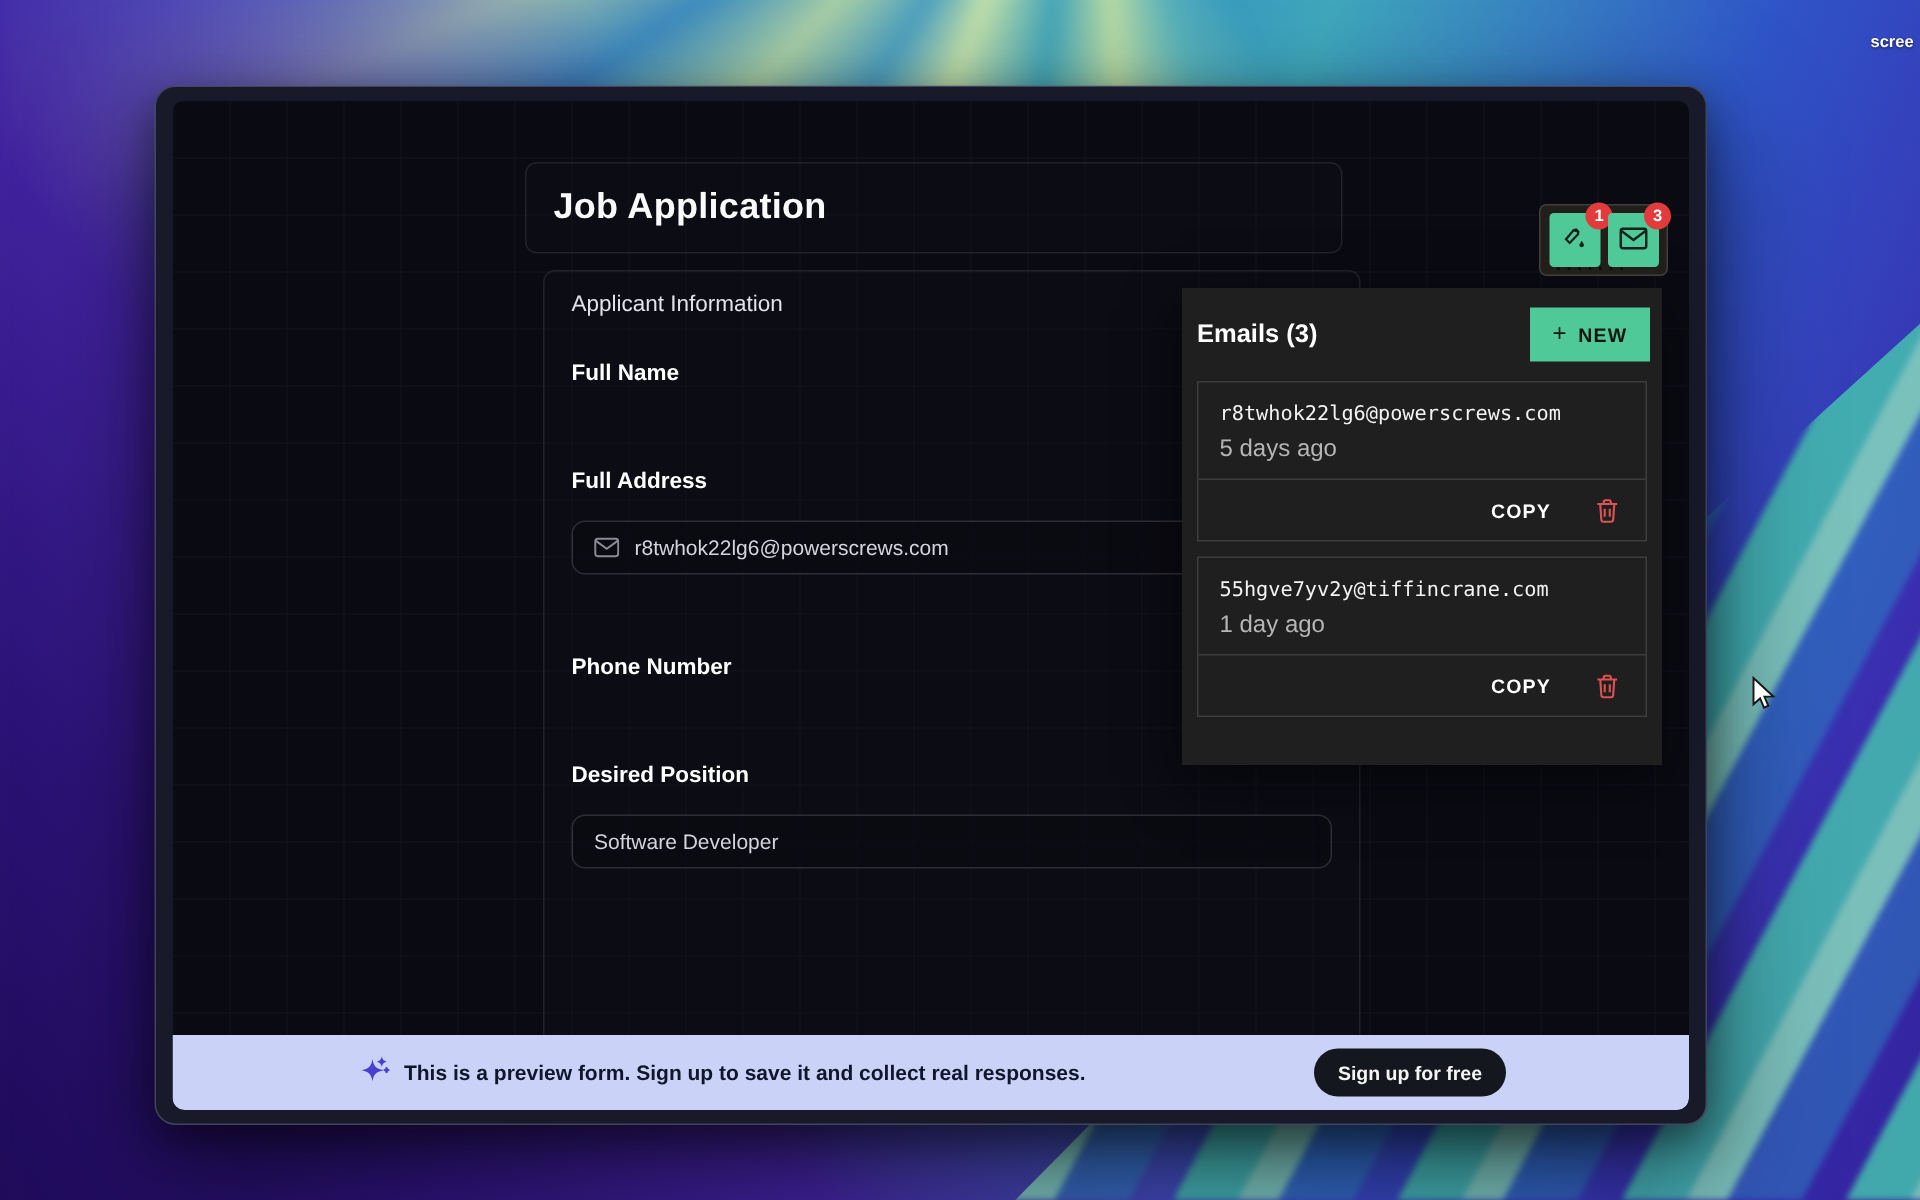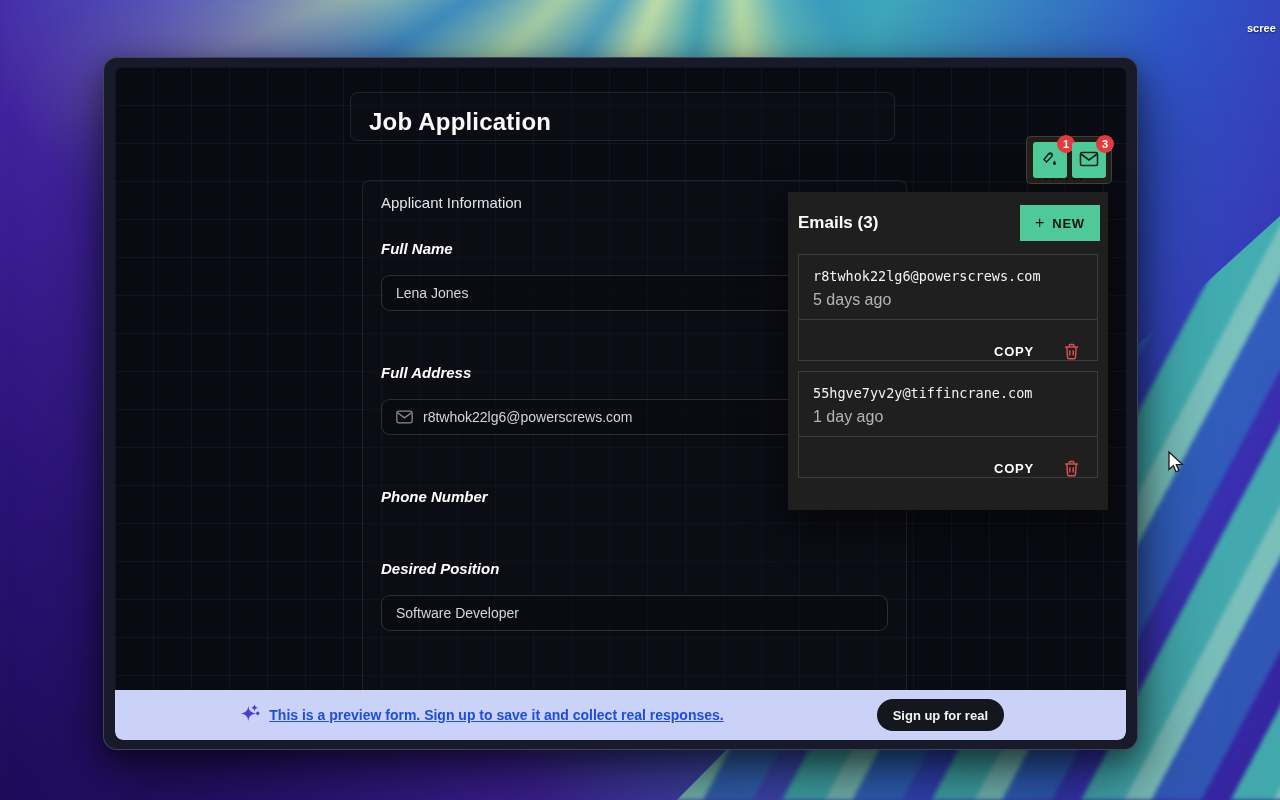--- a/index.html
+++ b/index.html
@@ -63,48 +63,48 @@
       linear-gradient(to right, rgba(130,140,190,.07) 1px, transparent 1px),
       linear-gradient(to bottom, rgba(130,140,190,.07) 1px, transparent 1px);
     background-size:38px 38px;
     border-radius:8px; overflow:hidden;
   }
 
   .card {
     border:1px solid rgba(255,255,255,.09); border-radius:8px;
     background:rgba(15,16,26,.30); box-sizing:border-box;
   }
-  .title-card { position:absolute; left:235px; top:25px; width:545px; height:49px; }
+  .title-card { position:absolute; left:235px; top:41px; width:545px; height:61px; }
   .form-title {
     margin:0; padding:15px 18px; font-size:24px; font-weight:bold;
     color:#fafafa; letter-spacing:.2px;
   }
 
   .form-card { position:absolute; left:247px; top:113px; width:545px; height:610px; padding:12px 18px; }
   .section-title { font-size:15px; color:#e2e3ea; margin-bottom:26px; line-height:20px; }
   .field { margin-bottom:52px; }
-  .field-label { font-size:15px; font-weight:bold; color:#ffffff; margin-bottom:16px; line-height:20px;font-style:italic; }
+  .field-label { font-size:15px; font-weight:bold; color:#ffffff; margin-bottom:16px; line-height:20px; }
   .input {
     height:36px; border:1px solid rgba(255,255,255,.15); border-radius:9px;
     display:flex; align-items:center; gap:10px; padding:0 14px;
     background:rgba(8,9,14,.45); box-sizing:border-box;
   }
   .input-text { font-size:14px; color:#d3d4dc; }
   .input-icon { display:flex; align-items:center; }
 
   
   .banner {
     position:absolute; left:0; right:0; bottom:0; height:50px;
     background:#cbd2f8; border-radius:0 0 8px 8px; z-index:5;
   }
   .banner-group {
     position:absolute; left:367px; top:0; bottom:0; transform:translateX(-50%);
     display:flex; align-items:center; gap:9px; white-space:nowrap;
   }
-  .banner-text { color:#1d4ed8; font-weight:bold; font-size:14px;text-decoration:underline; }
+  .banner-text { color:#0f172a; font-weight:bold; font-size:14px; }
   .banner-btn {
     position:absolute; right:122px; top:9px; height:32px; padding:0 16px;
     background:#15171f; color:#f5f5f5; font-weight:bold; font-size:13px;
     border:none; border-radius:16px; cursor:pointer; font-family:inherit;
   }
 
   
   .widget {
     position:absolute; left:1026px; top:136px; width:86px; height:48px;
     background:#221f1b; border:1px solid rgba(255,255,255,.14); border-radius:5px;
@@ -140,21 +140,21 @@
     display:flex; align-items:center; justify-content:center; gap:7px; font-family:inherit;
   }
   .new-plus { font-size:16px; font-weight:normal; }
   .email-card { margin:0 10px 10px; border:1px solid #3d3d3d; background:#1f1f1f; }
   .email-address {
     font-family:"DejaVu Sans Mono", monospace; font-size:13.5px; color:#f2f2f2;
     padding:13px 14px 7px; white-space:nowrap;
   }
   .email-age { font-size:16px; color:#b5b5b5; padding:0 14px 10px; border-bottom:1px solid #3d3d3d; min-height:14px; }
   .email-actions {
-    height:40px; display:flex; align-items:flex-end; justify-content:flex-end;
+    height:40px; display:flex; align-items:center; justify-content:flex-end;
     gap:24px; padding-right:18px;
   }
   .copy-btn {
     background:none; border:none; color:#ffffff; font-weight:bold; font-size:13px;
     letter-spacing:.8px; cursor:pointer; font-family:inherit;
   }
   .trash-btn { background:none; border:none; padding:0; cursor:pointer; display:flex; }
 
   .cursor { position:absolute; left:1164px; top:450px; z-index:20; }
 </style>
@@ -175,23 +175,20 @@
 
       <div class="card title-card">
         <h1 class="form-title">Job Application</h1>
       </div>
 
       <div class="card form-card">
         <div class="section-title">Applicant Information</div>
 
         <div class="field">
           <div class="field-label">Full Name</div>
-          <div class="input">
-            <span class="input-text">Lena Jones</span>
-          </div>
         </div>
 
         <div class="field">
           <div class="field-label">Full Address</div>
           <div class="input">
             <span class="input-icon">
               <svg width="17" height="14" viewBox="0 0 20 16" fill="none" stroke="#8a8b96" stroke-width="1.5">
                 <rect x="1" y="1.2" width="18" height="13.6" rx="2"></rect>
                 <path d="M1.5 2.8 L10 9 L18.5 2.8"></path>
               </svg>
@@ -217,21 +214,21 @@
           <span>
             <svg width="20" height="20" viewBox="0 0 20 20" fill="#4a3fd0">
               <path d="M8 3 C8.7 7.5 10 9.3 15.5 10.5 C10 11.7 8.7 13.5 8 18 C7.3 13.5 6 11.7 0.8 10.5 C6 9.3 7.3 7.5 8 3 Z"></path>
               <path d="M14.2 1.2 C14.6 3.3 15.3 4.2 17.6 4.8 C15.3 5.4 14.6 6.3 14.2 8.4 C13.8 6.3 13.1 5.4 10.9 4.8 C13.1 4.2 13.8 3.3 14.2 1.2 Z"></path>
               <rect x="16.6" y="8.4" width="1.6" height="4" rx="0.8"></rect>
               <rect x="15.4" y="9.6" width="4" height="1.6" rx="0.8"></rect>
             </svg>
           </span>
           <span class="banner-text">This is a preview form. Sign up to save it and collect real responses.</span>
         </div>
-        <button class="banner-btn">Sign up for real</button>
+        <button class="banner-btn">Sign up for free</button>
       </div>
 
     </div>
   </div>
 
   <div class="widget">
     <button class="wbtn">
       <span>
         <svg width="20" height="20" viewBox="0 0 20 20" fill="none" stroke="#14221b" stroke-width="1.5">
           <path d="M4 10.5 L9 4.5 L10.8 4 L12.2 5.4 L12 7.2 L6.5 13 Z"></path>

